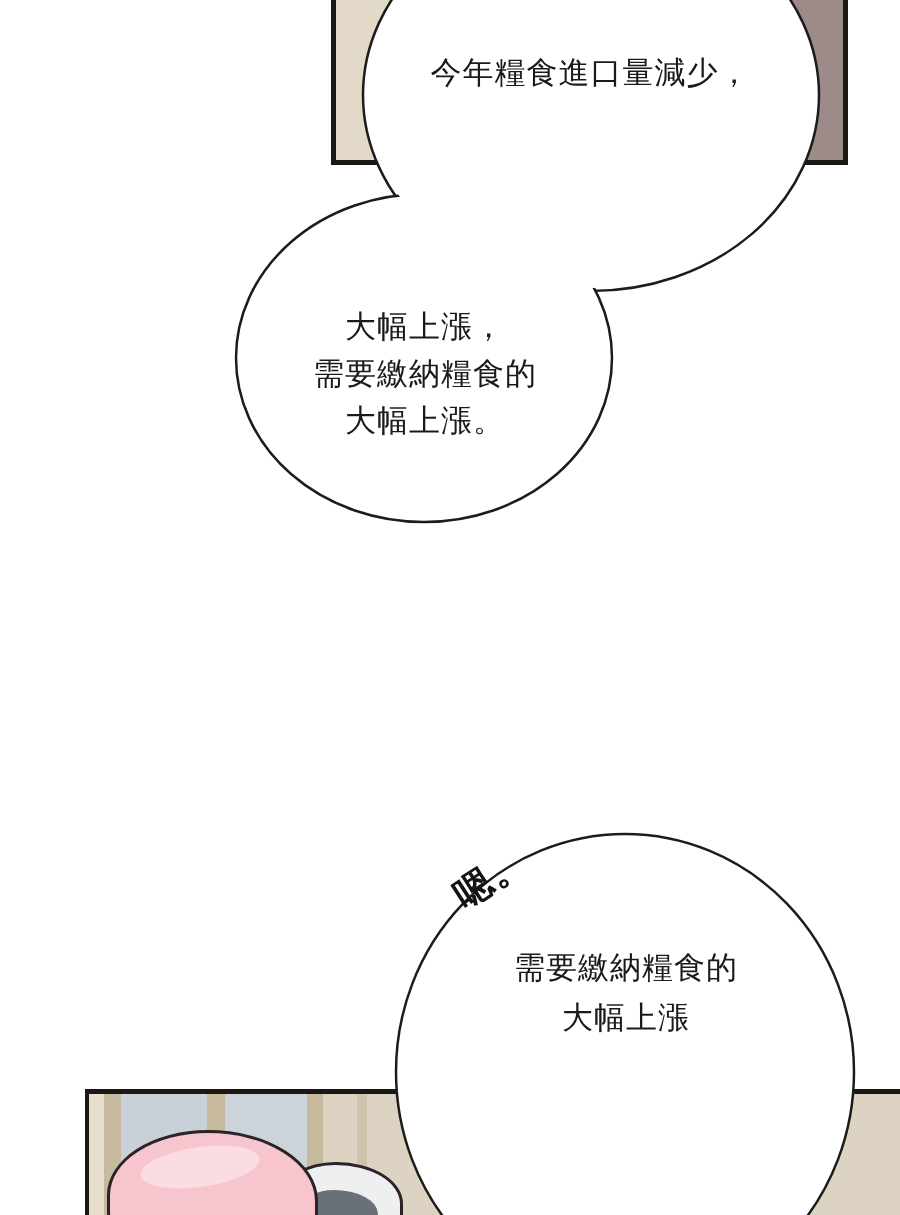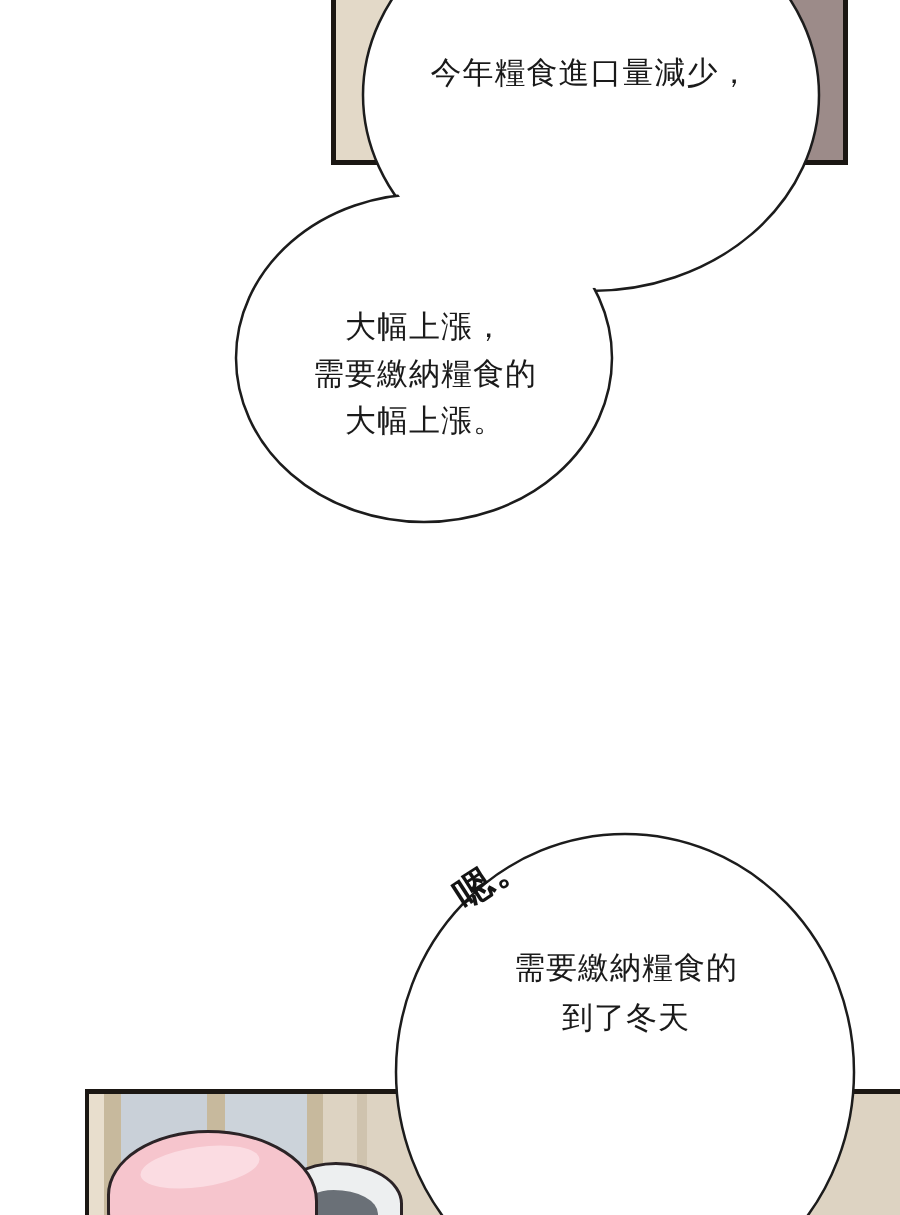--- a/index.html
+++ b/index.html
@@ -106,16 +106,16 @@
   <div class="btext b2">
     <span>大幅上漲，</span>
     <span>需要繳納糧食的</span>
     <span>大幅上漲。</span>
   </div>
 
   <div class="sfx">嗯。</div>
 
   <div class="btext b3">
     <span>需要繳納糧食的</span>
-    <span>到了冬天</span>
+    <span>大幅上漲</span>
   </div>
 
 </div>
 
 </body></html>

